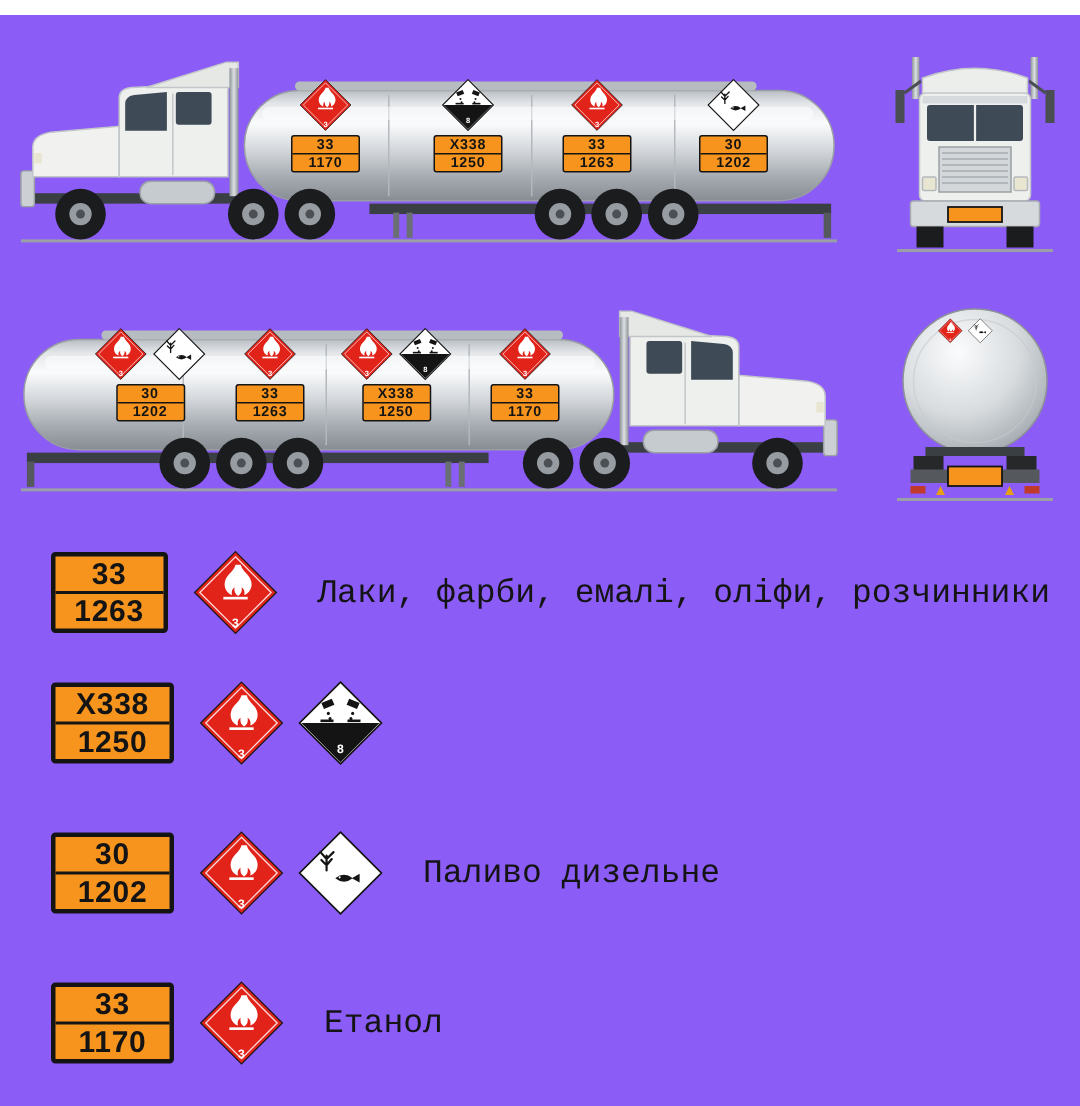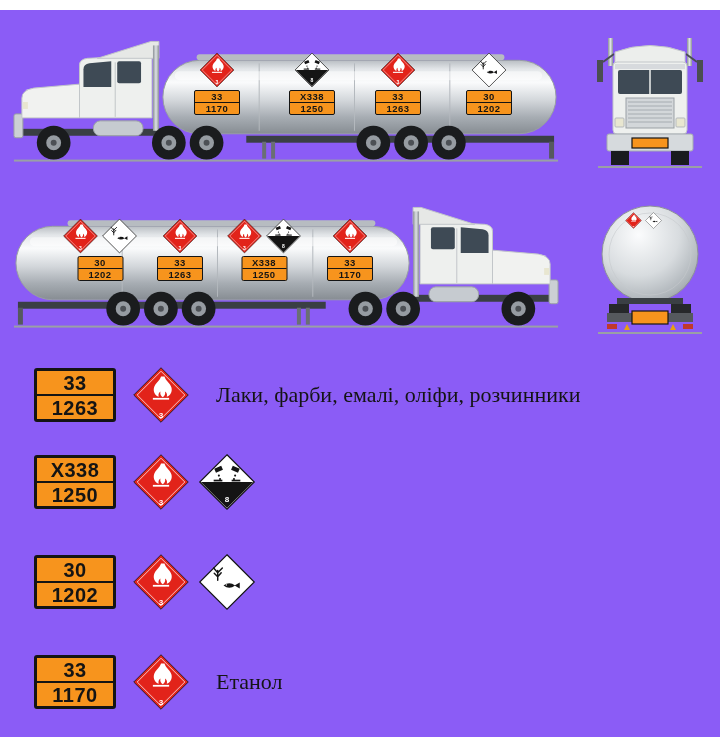--- a/index.html
+++ b/index.html
@@ -28,21 +28,21 @@
   .dias { display:flex; gap:3px; }
 
   
   .placard { position:absolute; transform:translateX(-50%);
              display:flex; flex-direction:column; align-items:center; }
 
   
   .legend { position:absolute; left:34px; top:356px; width:666px; }
   .legend-row { display:flex; align-items:center; height:58px; }
   .legend-row .dias { gap:8px; margin-left:16px; }
-  .legend-label { margin-left:26px; font-family:Liberation Serif, serif;
+  .legend-label { margin-left:26px; font-family:Liberation Mono, monospace;
                   font-size:22px; color:#141414; white-space:nowrap; }
   .mb29 { margin-bottom:29px; } .mb42 { margin-bottom:42px; }
 </style>
 </head>
 <body>
 
 <div class="page">
 
   <svg width="0" height="0" style="position:absolute">
     <defs>
@@ -334,20 +334,21 @@
         <span class="pb">1202</span>
       </div>
       <div class="dias">
         <svg class="dia dia-l" viewBox="0 0 100 100">
             <use href="#d-flam"></use>
           </svg>
         <svg class="dia dia-l" viewBox="0 0 100 100">
             <use href="#d-env"></use>
           </svg>
       </div>
+      <div class="legend-label">Паливо дизельне</div>
     </div>
 
     <div class="legend-row">
       <div class="plate plate-l">
         <span class="pt">33</span>
         <span class="pb">1170</span>
       </div>
       <div class="dias">
         <svg class="dia dia-l" viewBox="0 0 100 100">
             <use href="#d-flam"></use>

